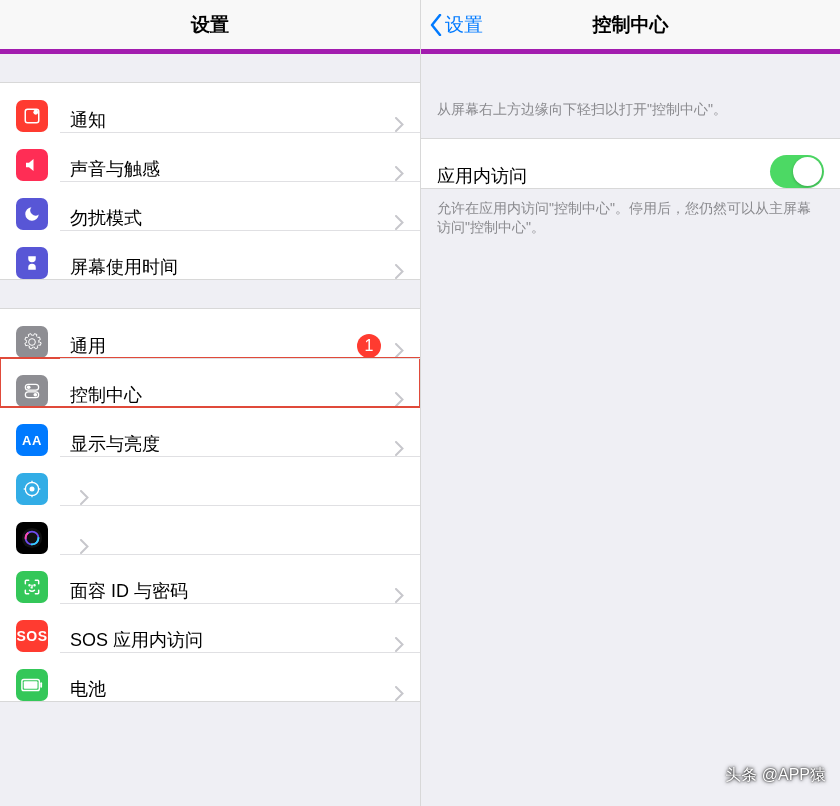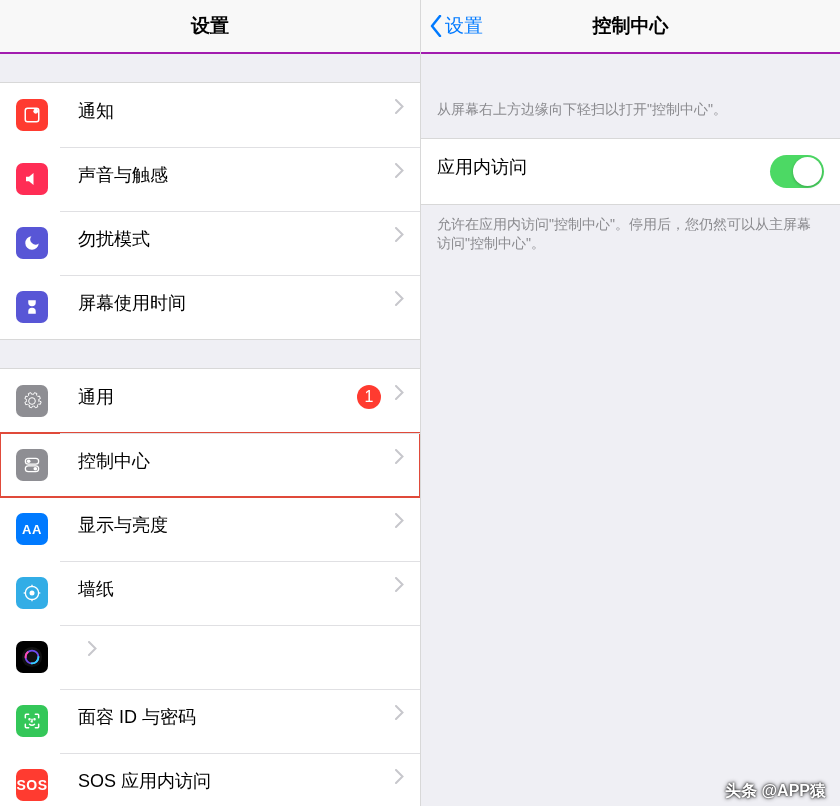--- a/index.html
+++ b/index.html
@@ -22,21 +22,21 @@
       background: #efeff4;
       overflow: hidden;
       position: relative;
     }
     .pane-right { border-left: 1px solid #d8d8d8; }
 
     
     .header {
       height: 54px;
       background: #f8f8f8;
-      border-bottom: 2px solid #a21caf;
+      border-bottom: 5px solid #a21caf;
       display: flex;
       align-items: center;
       justify-content: center;
       position: relative;
     }
     .header-title {
       font-size: 19px;
       font-weight: 600;
       color: #000;
     }
@@ -66,23 +66,23 @@
     }
 
     
     .list {
       background: #fff;
       border-top: 1px solid #d8d8d8;
       border-bottom: 1px solid #d8d8d8;
     }
     .row {
       display: flex;
-      align-items: flex-start;
+      align-items: flex-end;
       min-height: 49px;
-      padding: 16px 16px;
+      padding: 0 16px;
       background: #fff;
       position: relative;
       cursor: pointer;
     }
     .row + .row::before {
       content: "";
       position: absolute;
       left: 60px;
       right: 0;
       top: 0;
@@ -91,21 +91,21 @@
     }
     .row-label {
       font-size: 18px;
       color: #000;
       flex: 1;
     }
     .row-icon {
       width: 32px;
       height: 32px;
       border-radius: 7px;
-      margin-right: 30px;
+      margin-right: 22px;
       display: flex;
       align-items: center;
       justify-content: center;
       flex-shrink: 0;
     }
     .chevron {
       width: 9px;
       height: 15px;
       flex-shrink: 0;
       margin-left: 10px;
@@ -146,27 +146,26 @@
       border-radius: 50%;
       position: absolute;
       top: 2px;
       right: 2px;
       box-shadow: 0 1px 3px rgba(0,0,0,0.25);
     }
 
     
     .watermark {
       position: absolute;
-      bottom: 4px;
+      bottom: 20px;
       right: 14px;
       color: #fff;
       font-size: 16px;
       text-shadow: 0 0 4px rgba(0,0,0,0.9), 0 0 2px rgba(0,0,0,0.9);
       pointer-events: none;
-      font-weight: bold;
     }
 
     
     .ic-red  { background: #ff3b30; }
     .ic-pink { background: #ff2d55; }
     .ic-purple { background: #5856d6; }
     .ic-gray { background: #8e8e93; }
     .ic-blue { background: #007aff; }
     .ic-cyan { background: #32ade6; }
     .ic-black{ background: #000; }
@@ -281,21 +280,20 @@
               <circle cx="12" cy="12" r="8" fill="none" stroke="#fff" stroke-width="1.5"></circle>
               <circle cx="12" cy="12" r="3"></circle>
               <g stroke="#fff" stroke-width="1.5">
                 <line x1="12" y1="2" x2="12" y2="5"></line>
                 <line x1="12" y1="19" x2="12" y2="22"></line>
                 <line x1="2" y1="12" x2="5" y2="12"></line>
                 <line x1="19" y1="12" x2="22" y2="12"></line>
               </g>
             </svg>
         </div>
-        <div class="row-label">墙纸</div>
         <svg class="chevron" viewBox="0 0 9 15">
             <path d="M1 1l6.5 6.5L1 14" stroke="#c7c7cc" stroke-width="2" fill="none" stroke-linecap="round"></path>
           </svg>
       </div>
       <div class="row">
         <div class="row-icon ic-black">
           <svg width="22" height="22" viewBox="0 0 24 24">
               <circle cx="12" cy="12" r="11" fill="#111"></circle>
               <circle cx="12" cy="12" r="7" fill="none" stroke="#6f4bf0" stroke-width="2"></circle>
               <circle cx="12" cy="12" r="7" fill="none" stroke="#30d5ff" stroke-width="2" stroke-dasharray="12 30"></circle>

